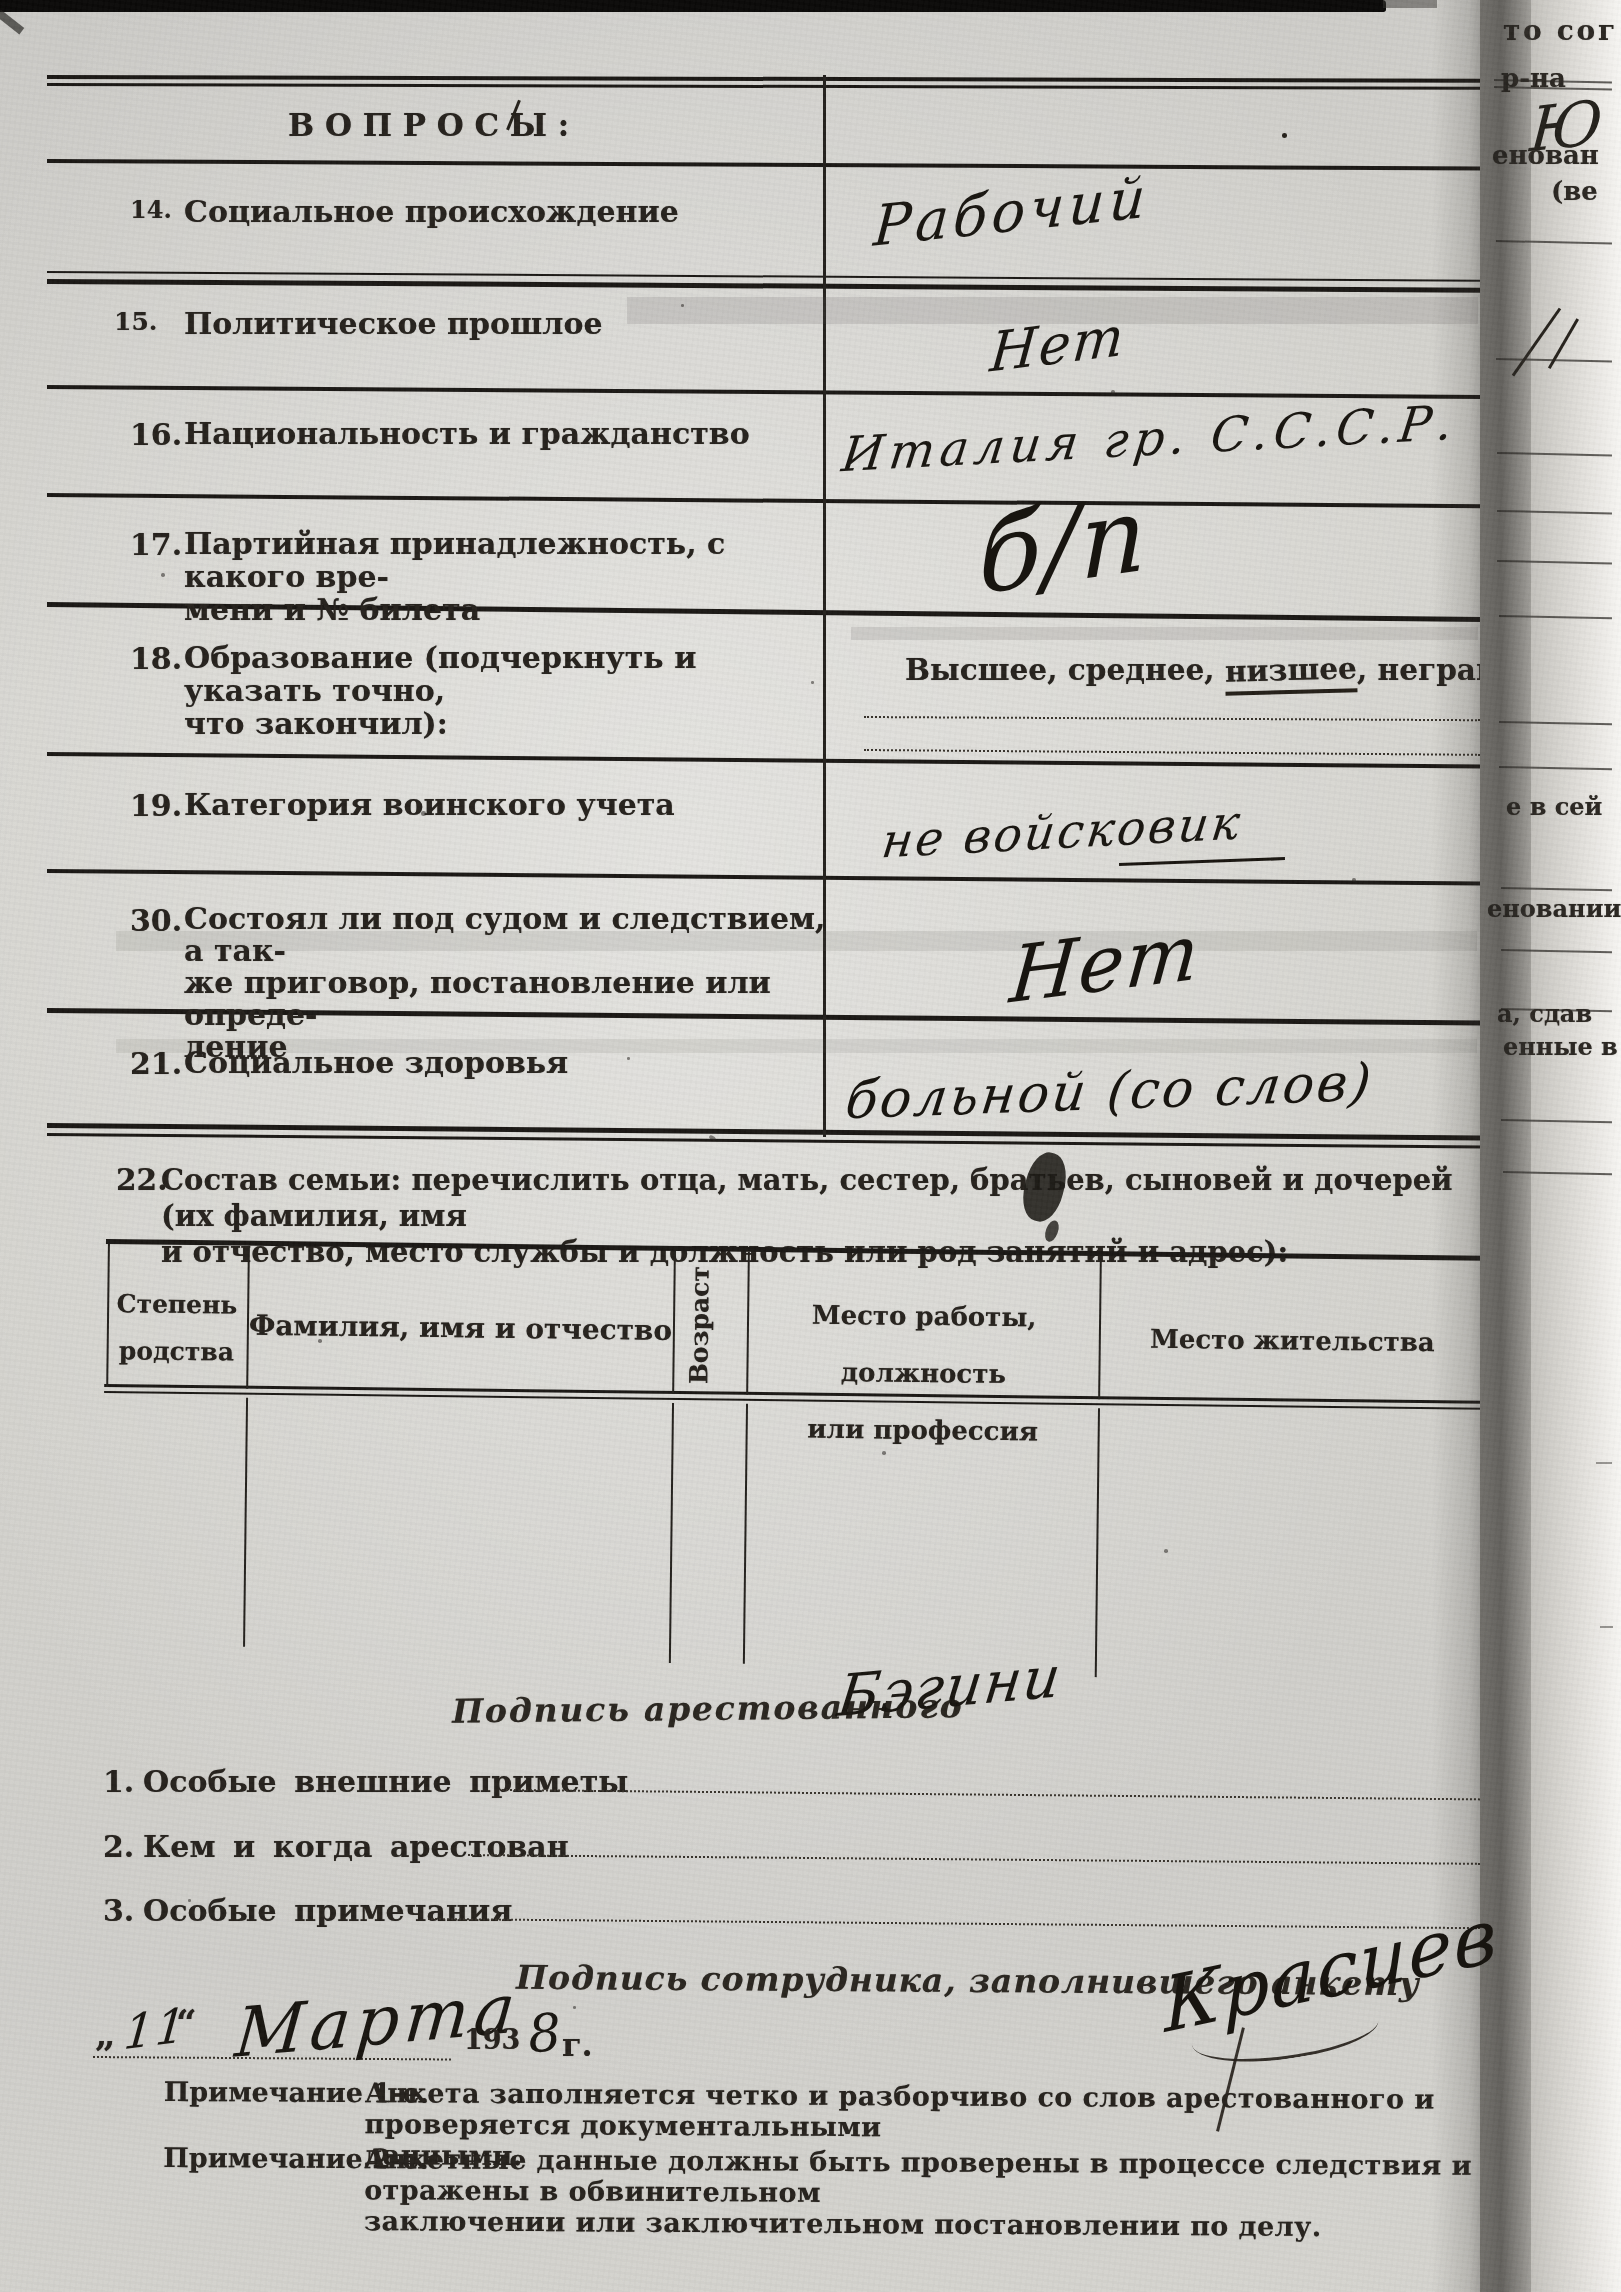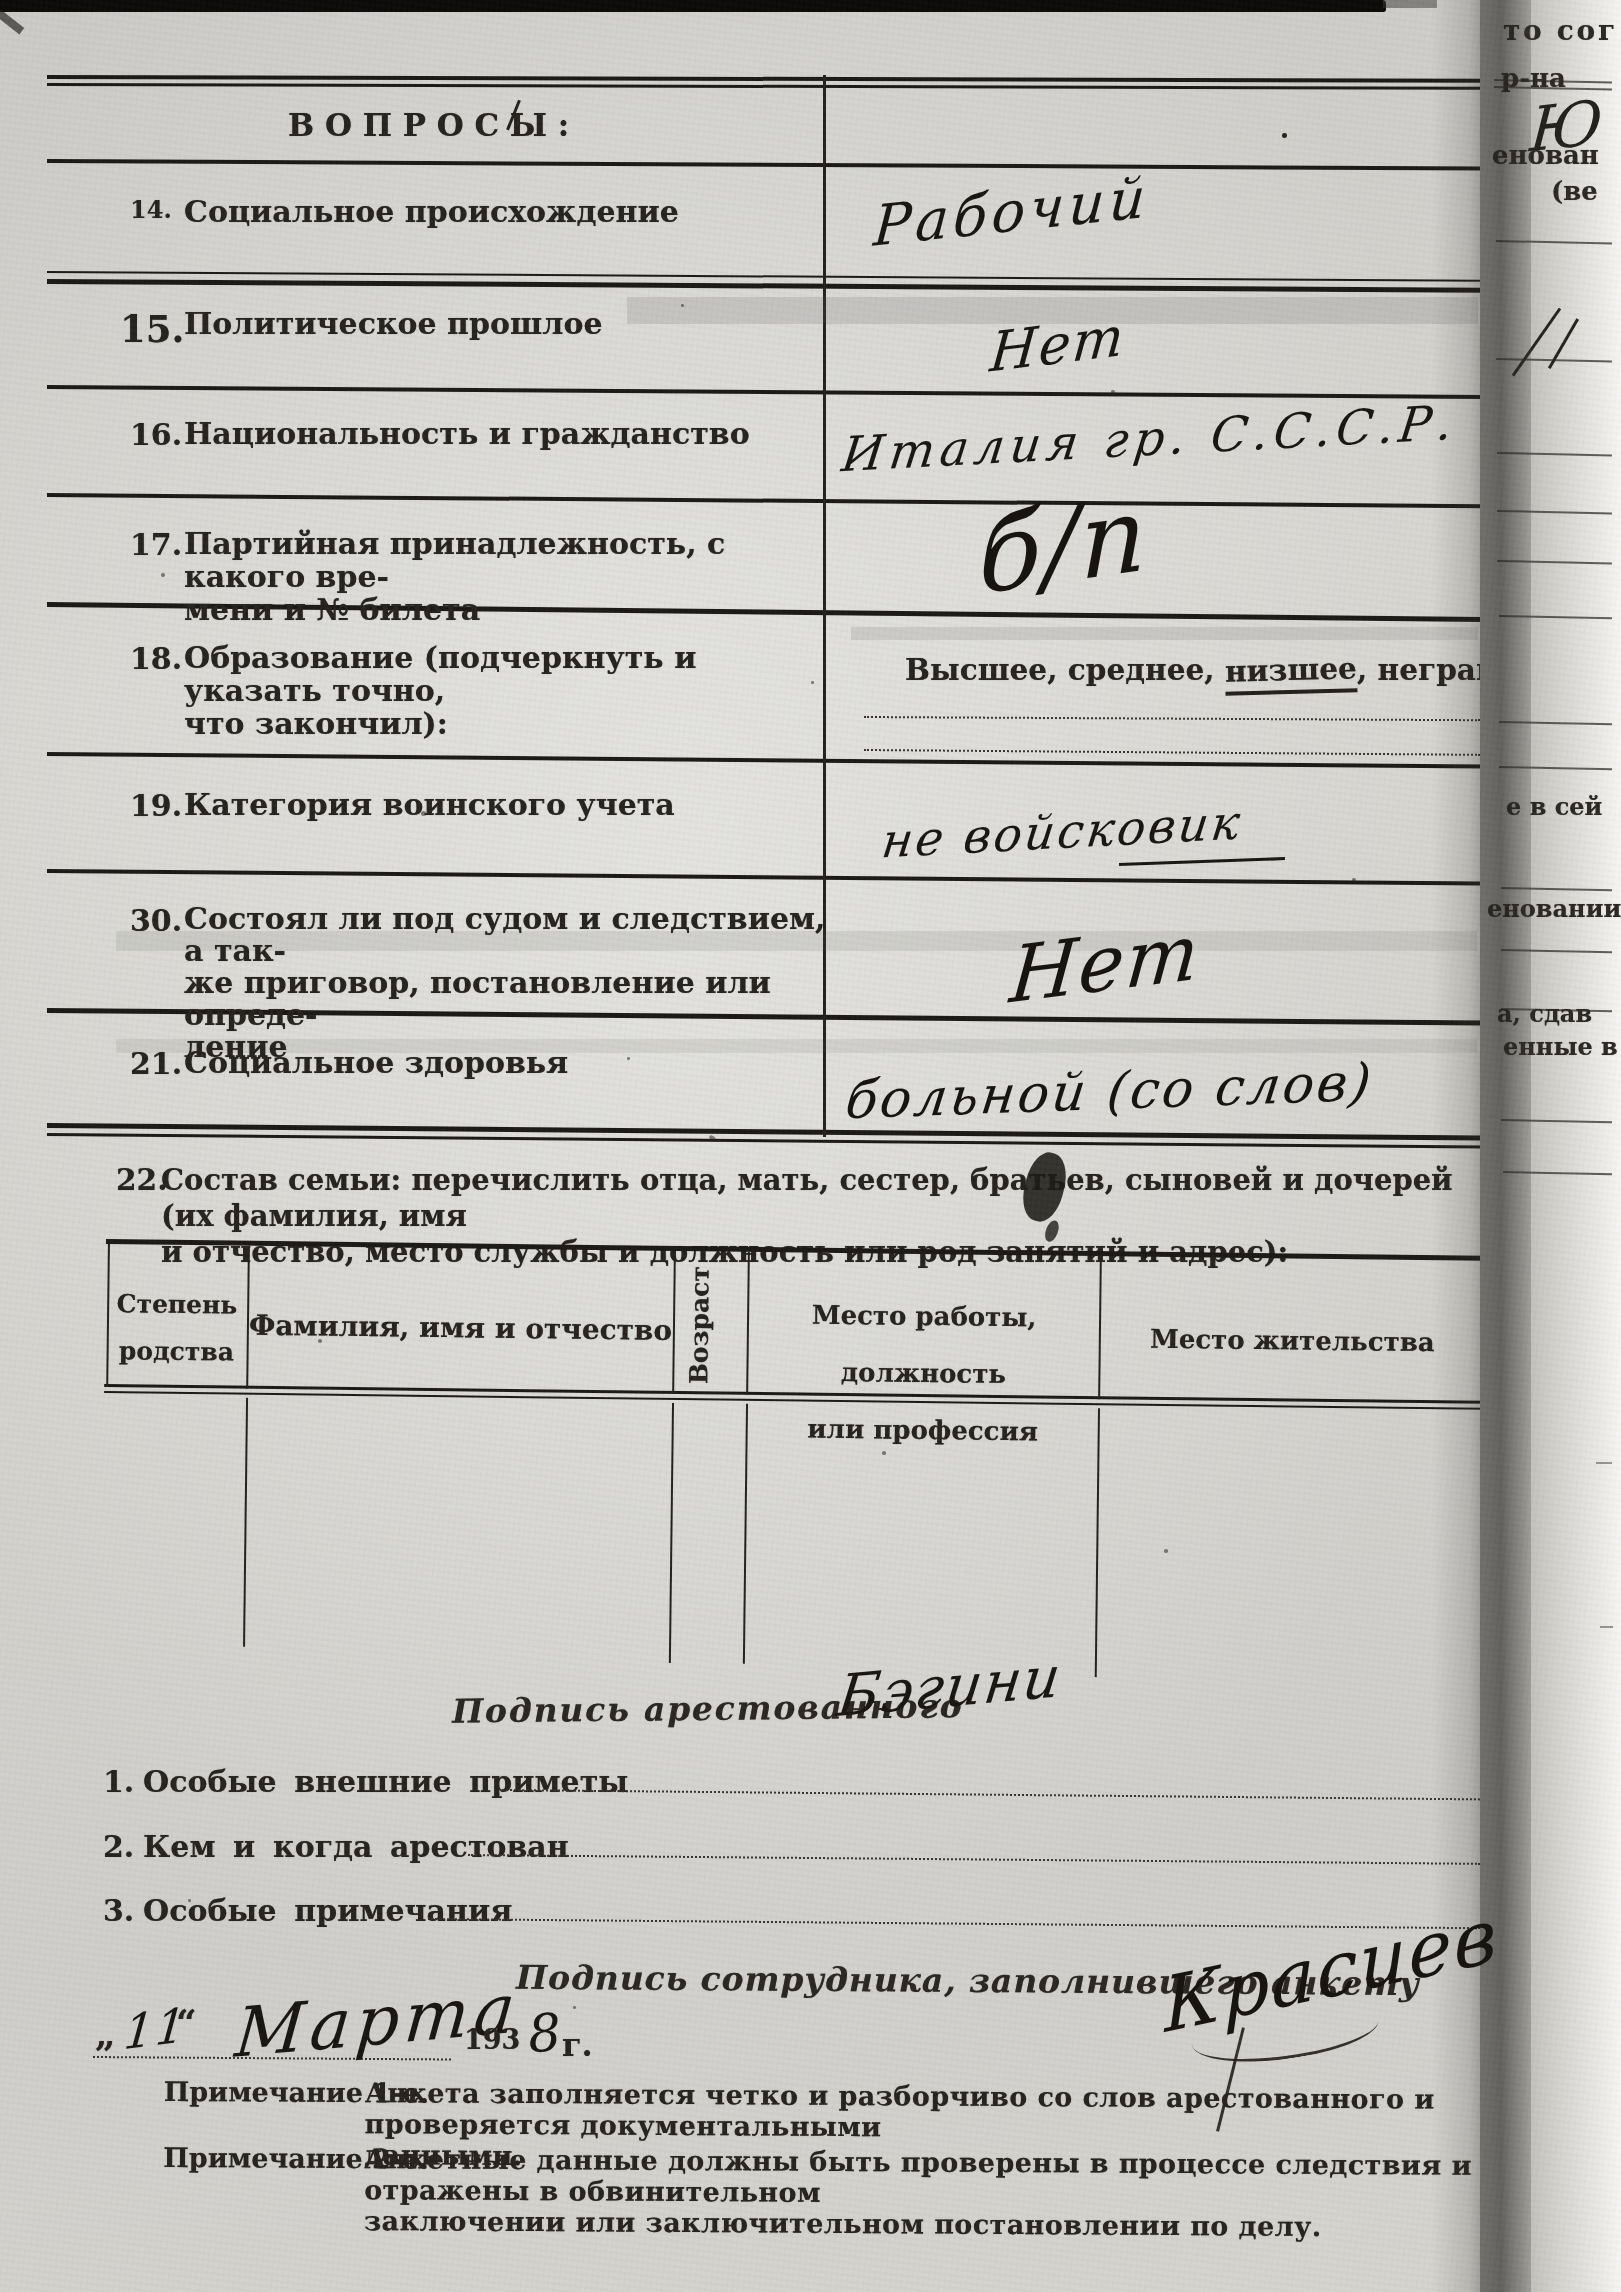--- a/index.html
+++ b/index.html
@@ -55,21 +55,21 @@
   <div class="abs" style="left:512px;top:99px;width:2.7px;height:32px;background:#242019;transform:rotate(22deg);"></div>
   <div class="abs" style="left:1282px;top:133px;width:5.4px;height:4.5px;background:#242019;border-radius:50%;"></div>
 
   <div class="smear" style="left:627px;top:297px;width:851px;height:27px;background:rgba(92,90,86,.17);"></div>
   <div class="smear" style="left:851px;top:627px;width:627px;height:12.5px;background:rgba(92,90,86,.15);"></div>
   <div class="smear" style="left:116px;top:931px;width:1361px;height:19.7px;background:rgba(92,90,86,.13);"></div>
   <div class="smear" style="left:116px;top:1039px;width:1361px;height:14.3px;background:rgba(92,90,86,.11);"></div>
 
   <div class="t" style="left:130px;top:195px;font-size:24px;">14.</div>
   <div class="t pre" style="left:184px;top:195px;width:627px;font-size:30px;line-height:33px;">Социальное происхождение</div>
-  <div class="t" style="left:120px;top:307px;font-size:37px;text-align:right;">15.</div>
+  <div class="t" style="left:114px;top:307px;font-size:25px;text-align:right;">15.</div>
   <div class="t pre" style="left:184px;top:307px;width:627px;font-size:30px;line-height:33px;">Политическое прошлое</div>
   <div class="t" style="left:130px;top:417px;font-size:30px;">16.</div>
   <div class="t pre" style="left:184px;top:417px;width:627px;font-size:30px;line-height:33px;">Национальность и гражданство</div>
   <div class="t" style="left:130px;top:527px;font-size:30px;">17.</div>
   <div class="t pre" style="left:184px;top:527px;width:645px;font-size:30px;line-height:33px;">Партийная принадлежность, с какого вре-
 мени и № билета</div>
   <div class="t" style="left:130px;top:641px;font-size:30px;">18.</div>
   <div class="t pre" style="left:184px;top:641px;width:645px;font-size:30px;line-height:33px;">Образование (подчеркнуть и указать точно,
 что закончил):</div>
   <div class="t" style="left:130px;top:788px;font-size:30px;">19.</div>

